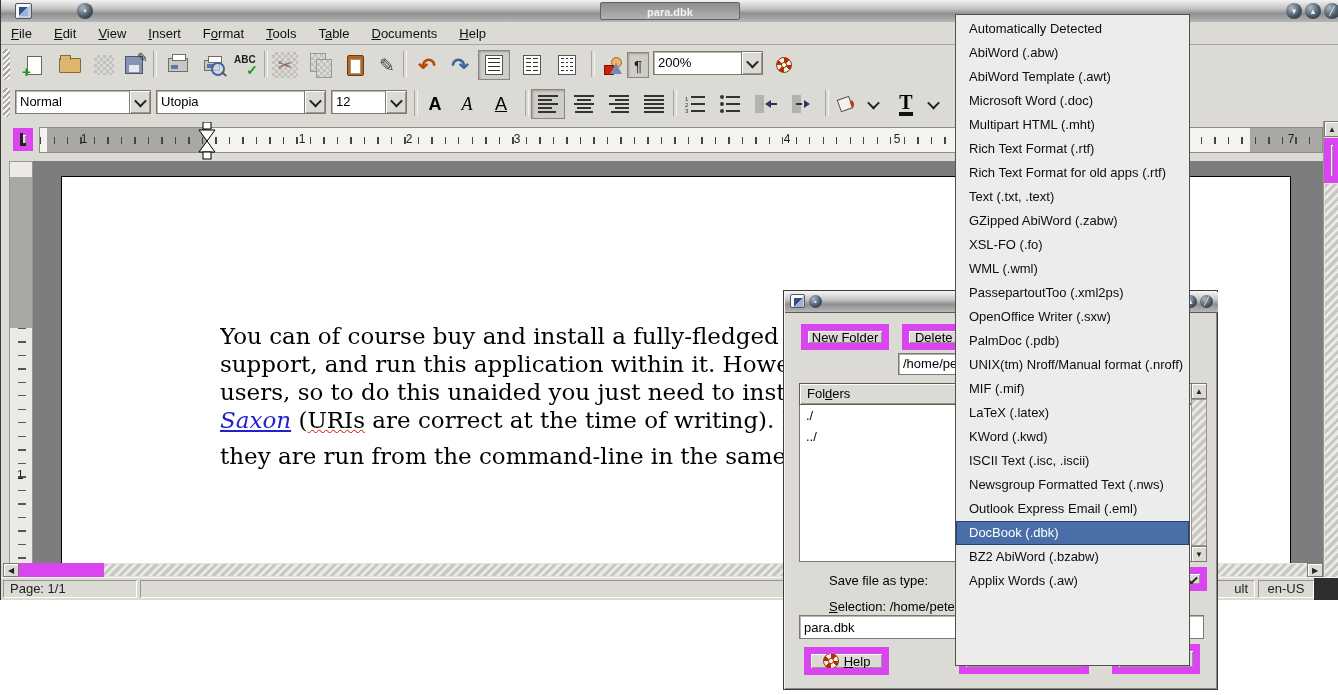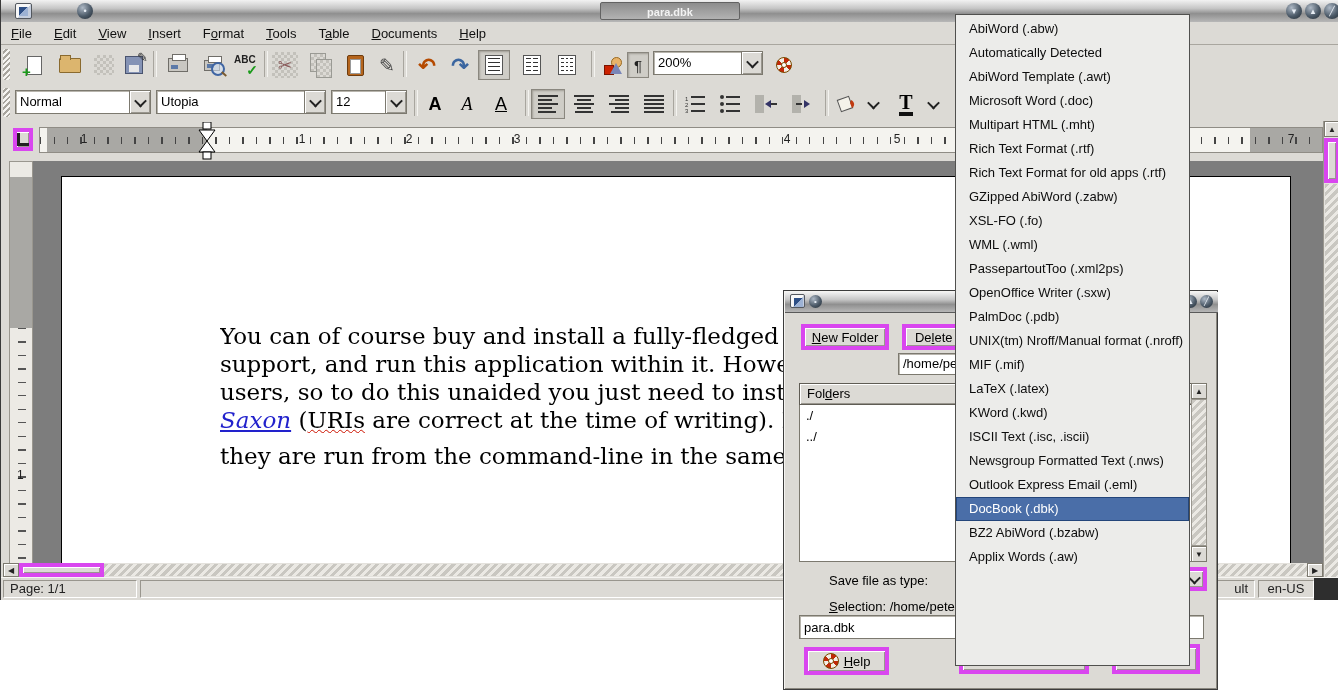--- a/index.html
+++ b/index.html
@@ -42,21 +42,21 @@
   .combo{position:absolute;height:24px;background:#fff;border:1px solid #7c796f;box-sizing:border-box;
     box-shadow:inset 1px 1px 0 #b8b5ad;}
   .combo .cfield{position:absolute;left:4px;top:0;right:22px;font-size:13px;line-height:22px;color:#000;
     white-space:nowrap;overflow:hidden;}
   .combo .cbtn{position:absolute;right:0;top:0;width:20px;height:100%;background:#dcdad5;
     border-left:1px solid #7c796f;box-shadow:inset 1px 1px 0 #fff,inset -1px -1px 0 #99968e;
     display:flex;align-items:center;justify-content:center;}
   .chev{width:7px;height:7px;border-right:2px solid #222;border-bottom:2px solid #222;
     transform:rotate(45deg) translate(-1px,-1px);}
   
-  .raised{background:#dcdad5;border:4px solid #d946ef;box-shadow:inset 1px 1px 0 #ffffff,inset -1px -1px 0 #99968e;box-sizing:border-box;}
+  .raised{background:#dcdad5;border:7px solid #d946ef;box-shadow:inset 1px 1px 0 #ffffff,inset -1px -1px 0 #99968e;box-sizing:border-box;}
   .pressedbox{border:1px solid #8a877f;background:#cfcdc7;box-shadow:inset 1px 1px 2px #a09d95;box-sizing:border-box;}
   
   #ruler{top:121px;left:0;width:1338px;height:40px;background:#dcdad5;}
   #ruler-strip{position:absolute;left:38px;top:6px;width:1284px;height:26px;background:#f4f3ef;
     border:1px solid #8f8c85;box-sizing:border-box;}
   .ruler-gray{position:absolute;top:0;height:24px;background:#a9a8a4;}
   .ruler-ticks{position:absolute;top:9px;height:7px;left:0;right:0;
     background:repeating-linear-gradient(to right,#444 0 1px,transparent 1px 13.5px);}
   .ruler-num{position:absolute;top:4px;font-size:12px;color:#222;transform:translateX(-50%);}
   #ltab{left:12px;top:7px;width:20px;height:23px;display:flex;align-items:center;justify-content:center;}
@@ -487,35 +487,36 @@
     <div class="dlg-btn raised" style="left:20px;top:356px;width:85px;height:28px;gap:5px;">
       <span class="lifesaver"></span>
       <span><span class="ackey">H</span><span>elp</span></span>
     </div>
     <div class="dlg-btn raised" style="left:175px;top:353px;width:130px;height:30px;"></div>
     <div class="dlg-btn raised" style="left:328px;top:353px;width:88px;height:30px;"></div>
   </div>
 
   <div id="format-dropdown">
 
+      <div class="dd-item">Automatically Detected</div>
+
       <div class="dd-item">AbiWord (.abw)</div>
 
-      <div class="dd-item">Automatically Detected</div>
-
       <div class="dd-item">AbiWord Template (.awt)</div>
 
       <div class="dd-item">Microsoft Word (.doc)</div>
 
 
       <div class="dd-item">Multipart HTML (.mht)</div>
 
       <div class="dd-item">Rich Text Format (.rtf)</div>
 
       <div class="dd-item">Rich Text Format for old apps (.rtf)</div>
 
+      <div class="dd-item">Text (.txt, .text)</div>
 
 
       <div class="dd-item">GZipped AbiWord (.zabw)</div>
 
       <div class="dd-item">XSL-FO (.fo)</div>
 
       <div class="dd-item">WML (.wml)</div>
 
       <div class="dd-item">PassepartoutToo (.xml2ps)</div>
 

